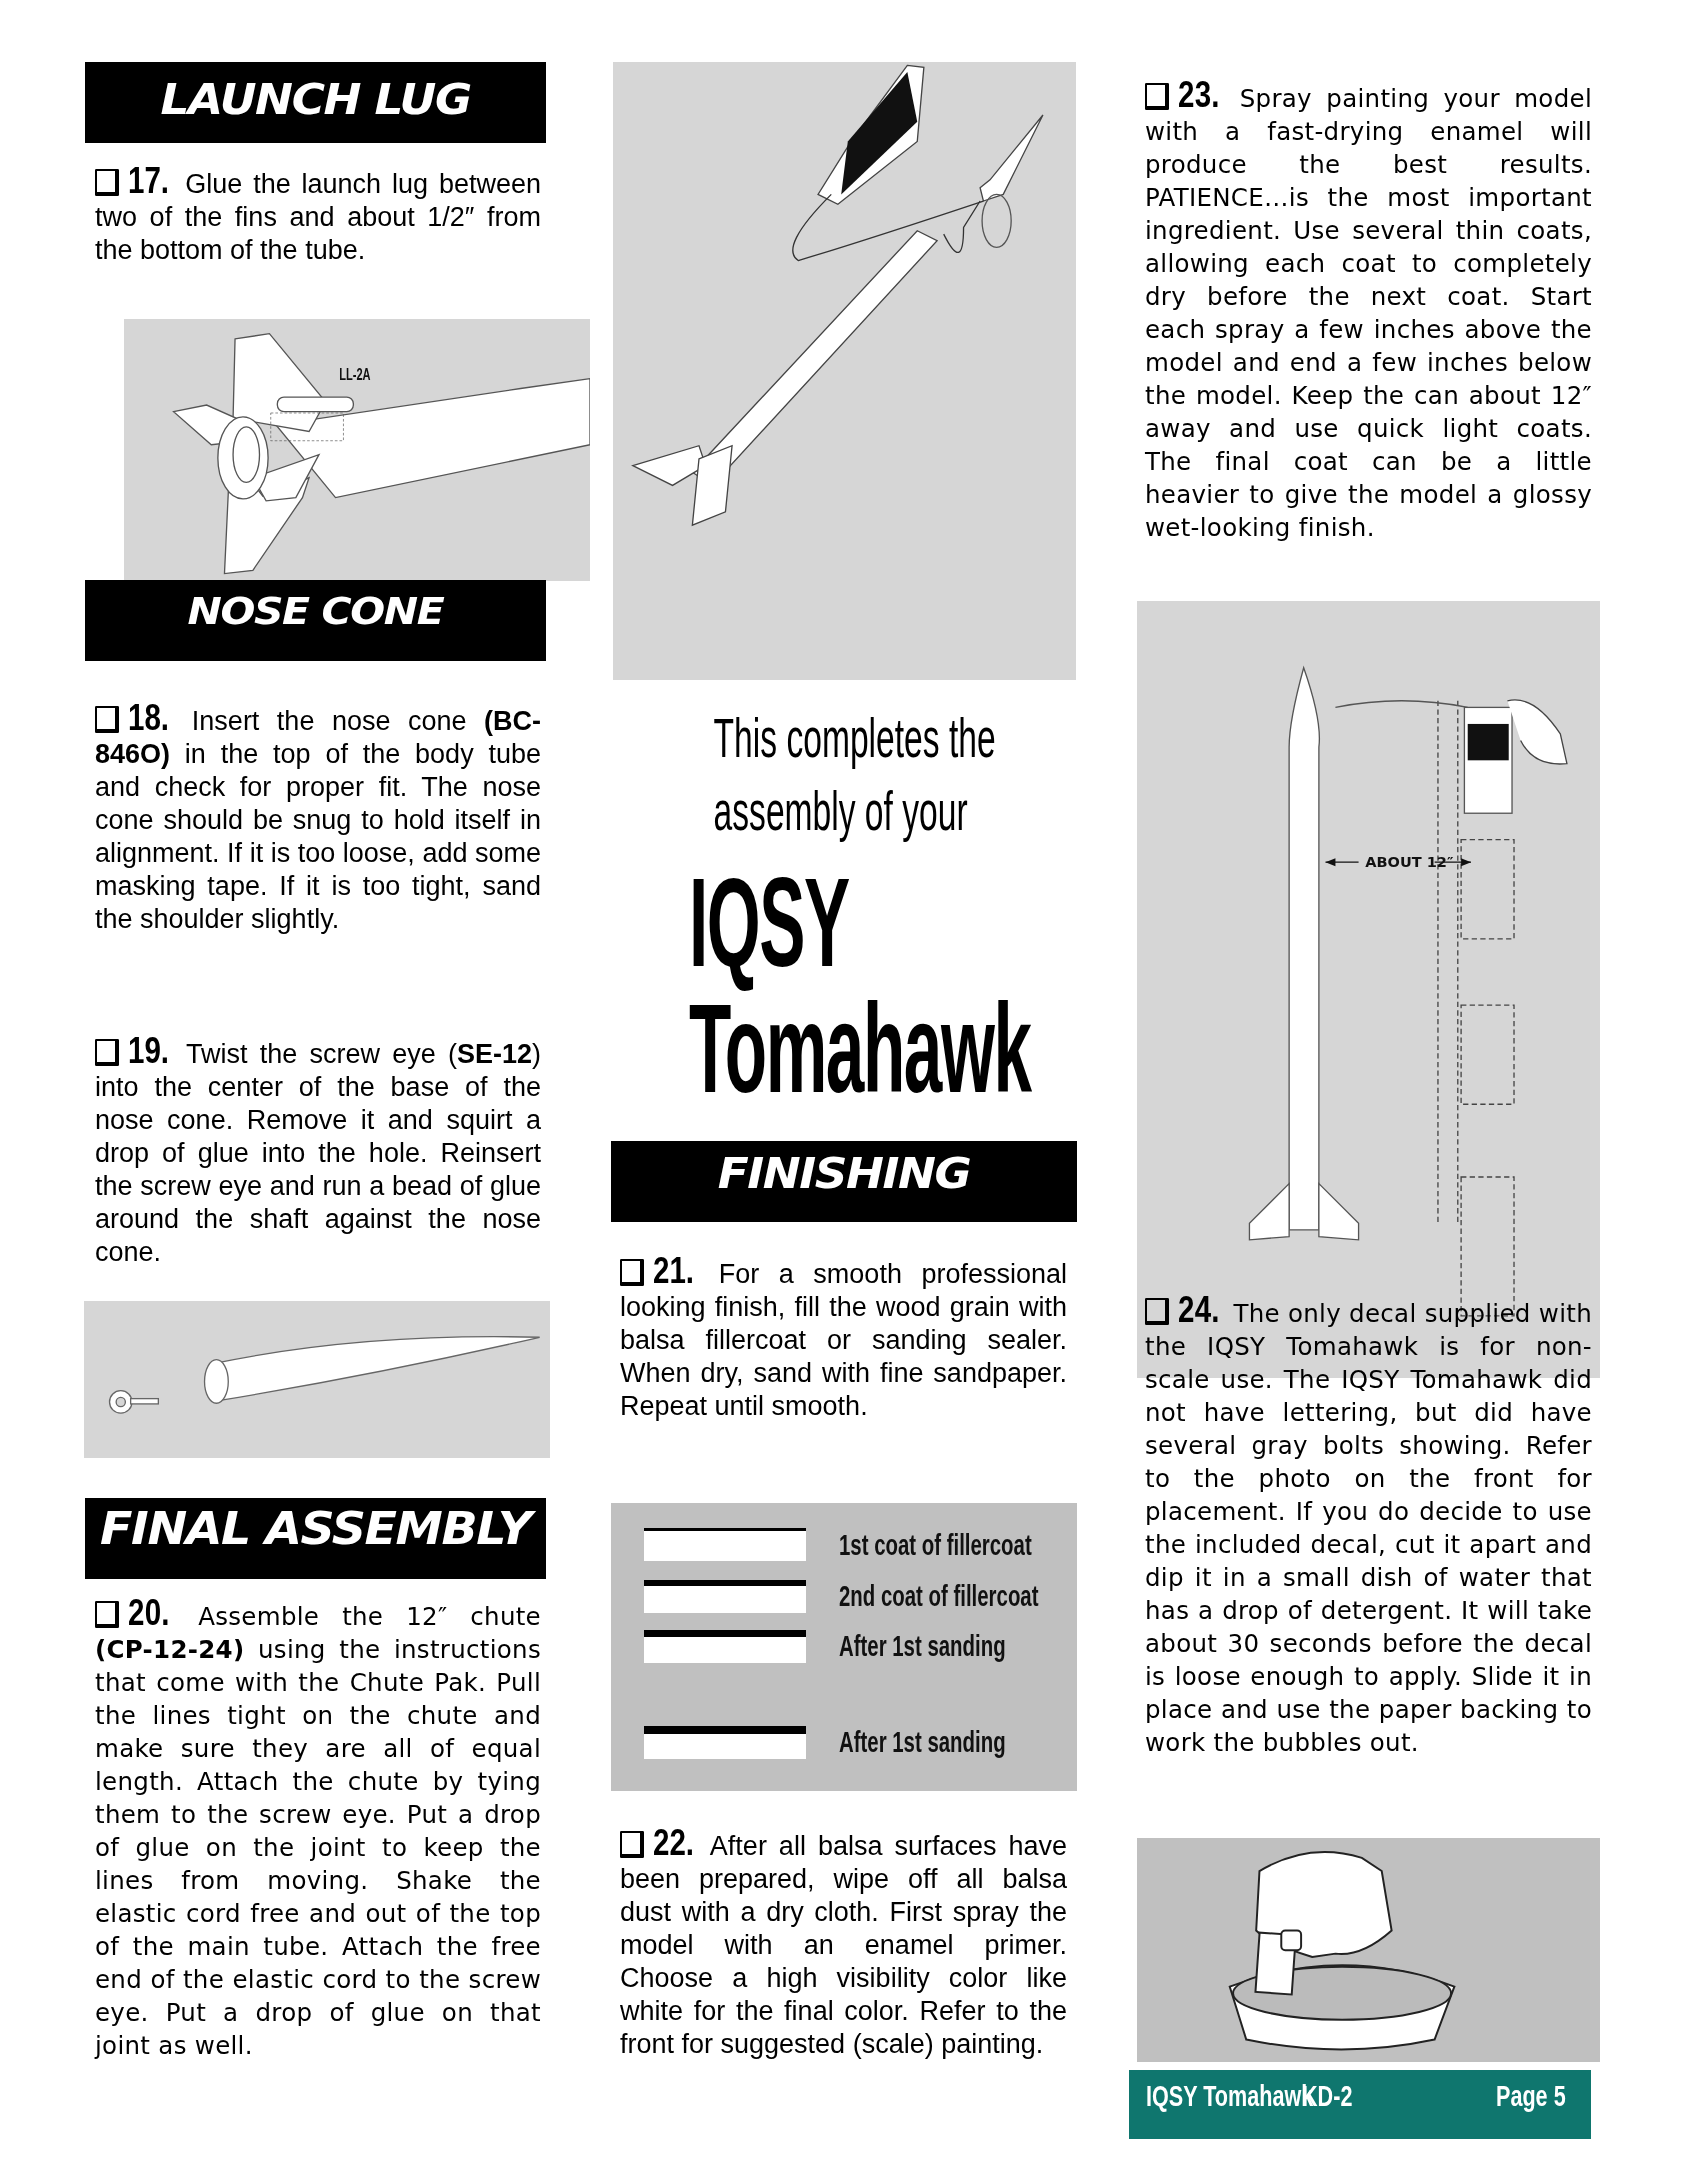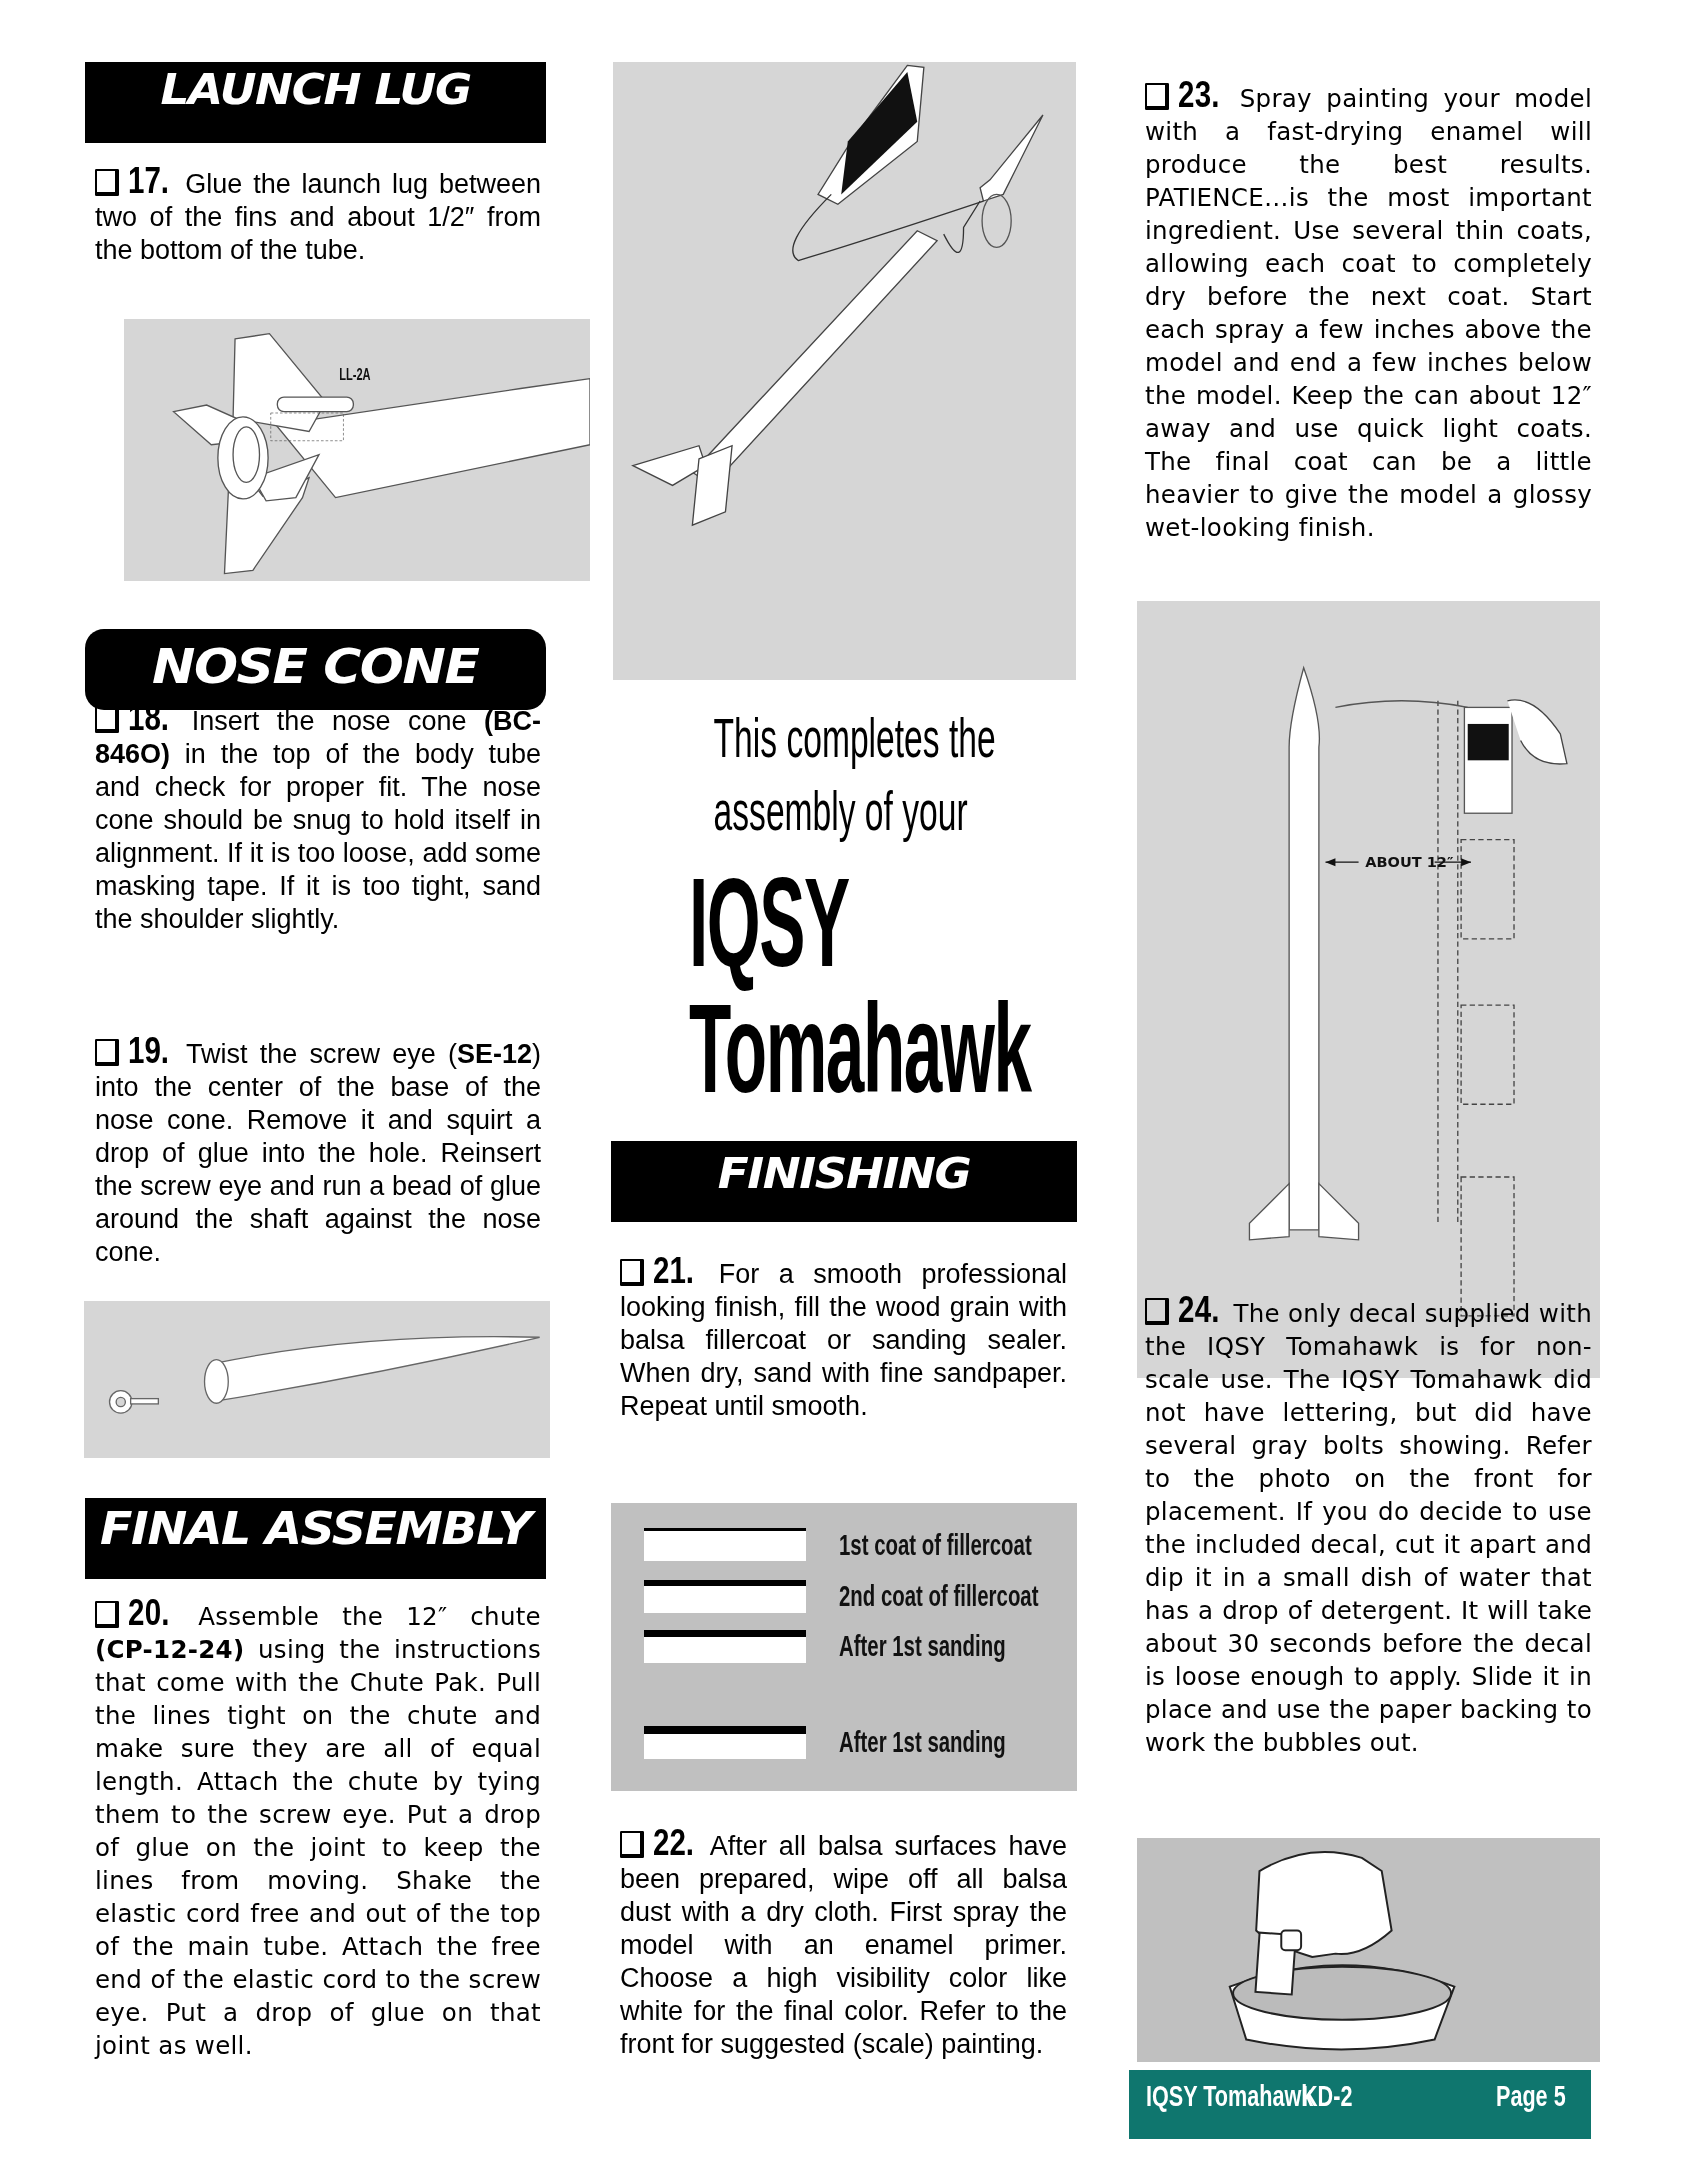--- a/index.html
+++ b/index.html
@@ -59,21 +59,21 @@
 
   .footer {
     position: absolute; left: 1129px; top: 2070px; width: 462px; height: 69px;
     background: #0f766e; color: #fff; font-family: "Liberation Sans", sans-serif; font-weight: bold;
   }
   .footer span { position: absolute; top: 9.3px; font-size: 30px; transform: scaleX(0.72); transform-origin: left; white-space: nowrap; }
 </style>
 </head>
 <body>
 
-<div class="header-bar" style="left:85px; top:62px; width:461px; height:81px; font-size:42px; padding-top:3px;">
+<div class="header-bar" style="left:85px; top:62px; width:461px; height:81px; font-size:42px; padding-top:13px;">
   <span>LAUNCH LUG</span>
 </div>
 
 <div class="step condensed" style="left:95px; top:164px; width:446px;">
   <span class="checkbox"></span><span class="num">17.</span>
   <span>Glue the launch lug between two of the fins and about 1/2″ from the bottom of the tube.</span>
 </div>
 
 <div class="illus" style="left:84px; top:319px; width:466px; height:262px;margin-left:40px;">
   <svg viewBox="0 0 705 396">
@@ -85,21 +85,21 @@
       <polygon points="195,240 295,205 260,270 215,275"></polygon>
       <ellipse cx="180" cy="210" rx="38" ry="62"></ellipse>
       <ellipse cx="185" cy="205" rx="20" ry="42"></ellipse>
       <rect x="232" y="118" width="115" height="22" rx="10"></rect>
     </g>
     <rect x="222" y="142" width="110" height="42" fill="none" stroke="#555" stroke-dasharray="4,3"></rect>
     <text x="325" y="92" font-family="Liberation Sans, sans-serif" font-weight="bold" font-size="24" fill="#111" transform="scale(0.7,1) translate(140,0)">LL-2A</text>
   </svg>
 </div>
 
-<div class="header-bar" style="left:85px; top:629px; width:461px; height:81px; font-size:48px; padding-top:9.3px;border-radius:19px;">
+<div class="header-bar" style="left:85px; top:580px; width:461px; height:81px; font-size:38px; padding-top:9.3px;">
   <span>NOSE CONE</span>
 </div>
 
 <div class="step condensed" style="left:95px; top:701px; width:446px;">
   <span class="checkbox"></span><span class="num">18.</span>
   <span>Insert the nose cone </span><b>(BC-846O)</b><span> in the top of the body tube and check for proper fit. The nose cone should be snug to hold itself in alignment. If it is too loose, add some masking tape. If it is too tight, sand the shoulder slightly.</span>
 </div>
 
 <div class="step condensed" style="left:95px; top:1034px; width:446px;">
   <span class="checkbox"></span><span class="num">19.</span>

